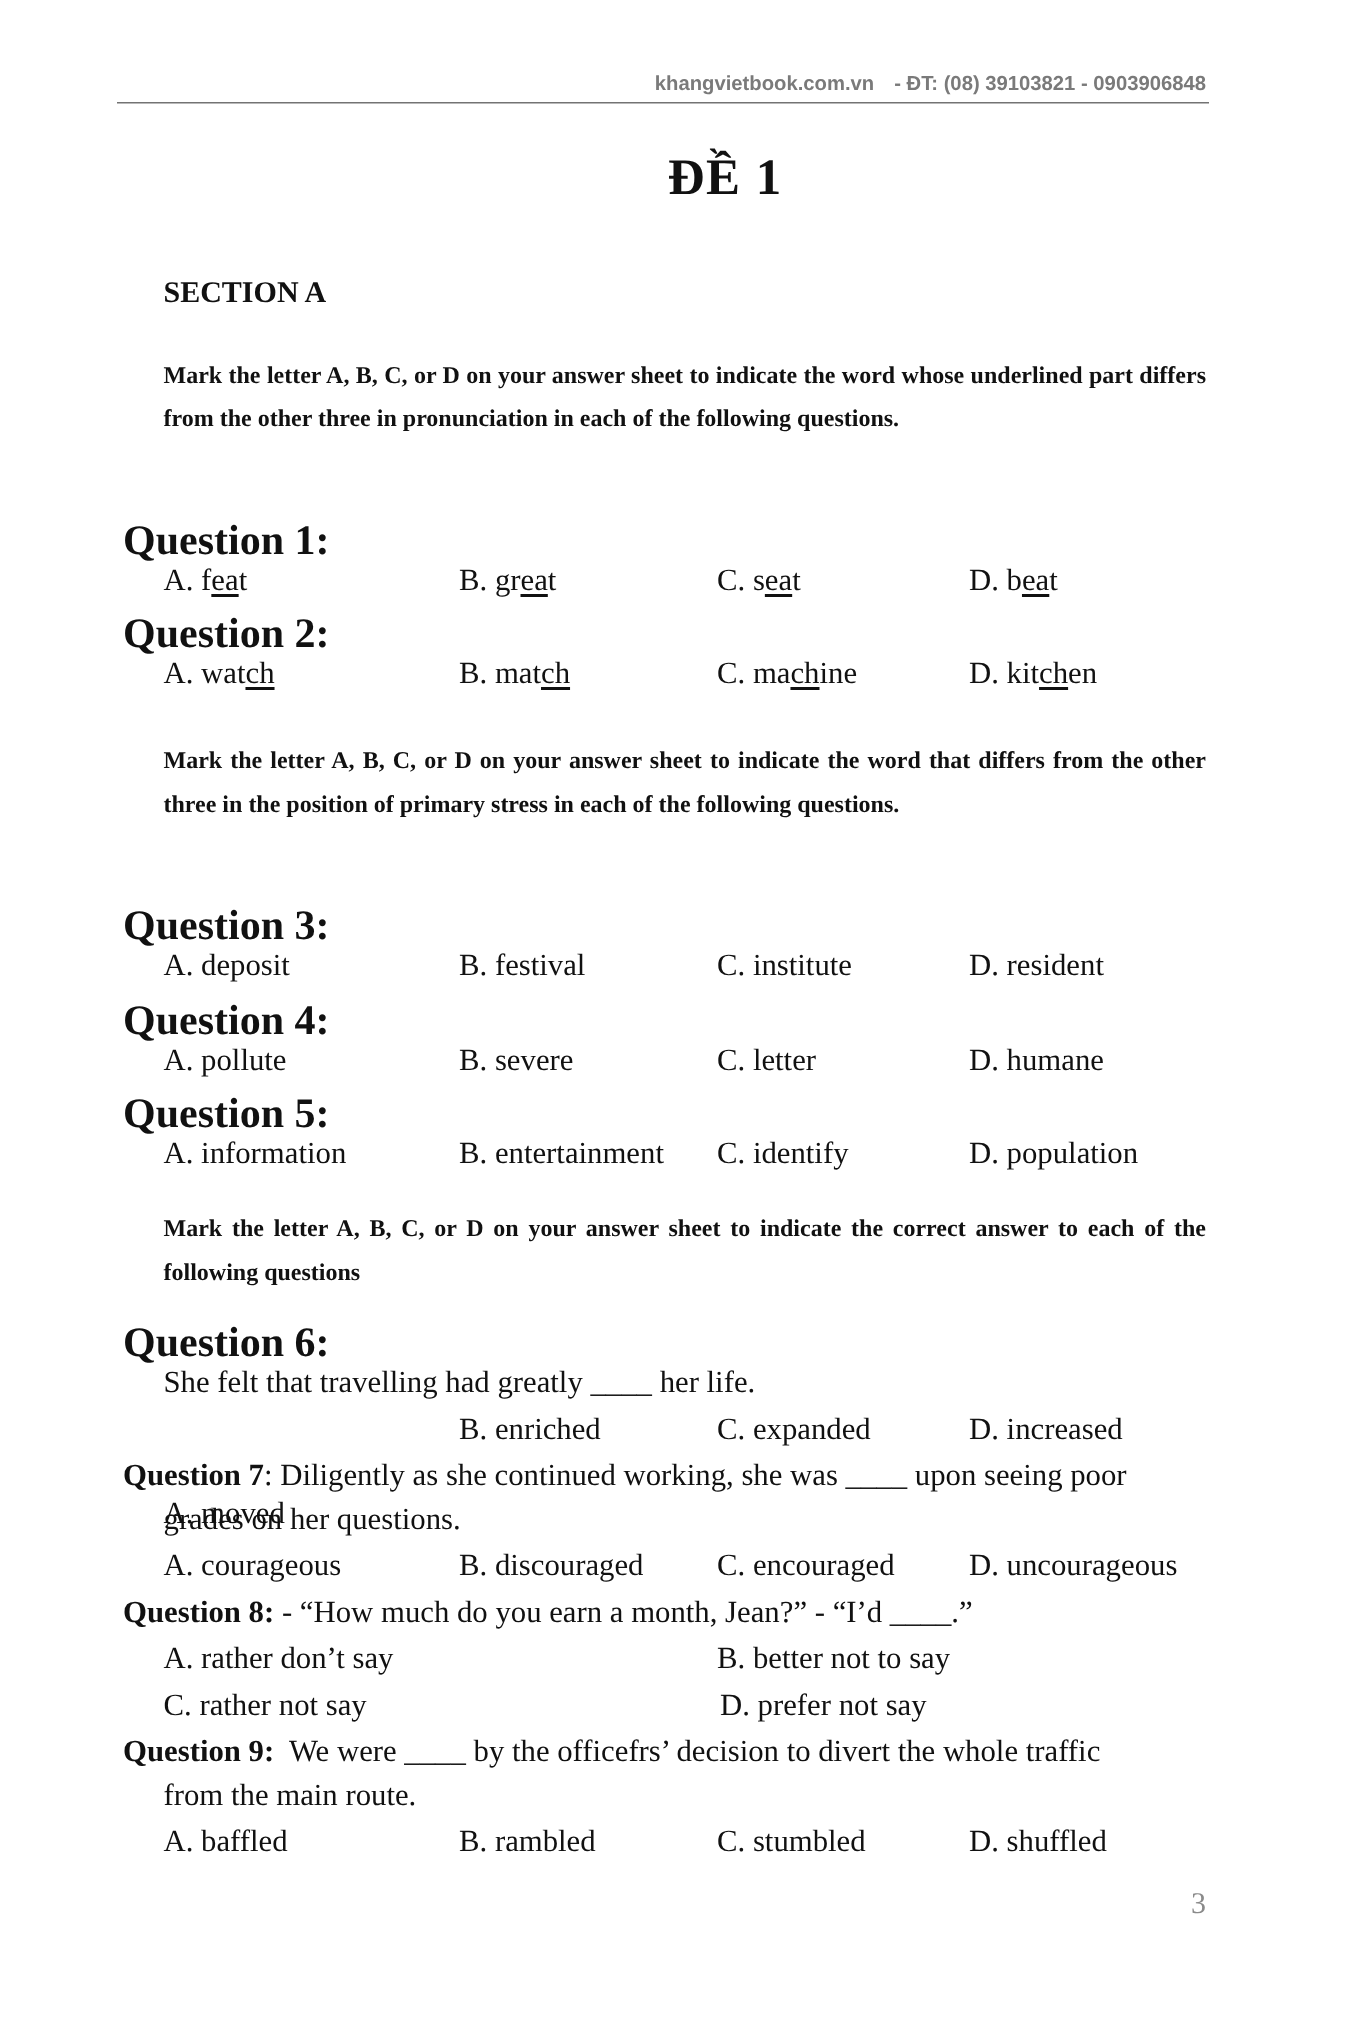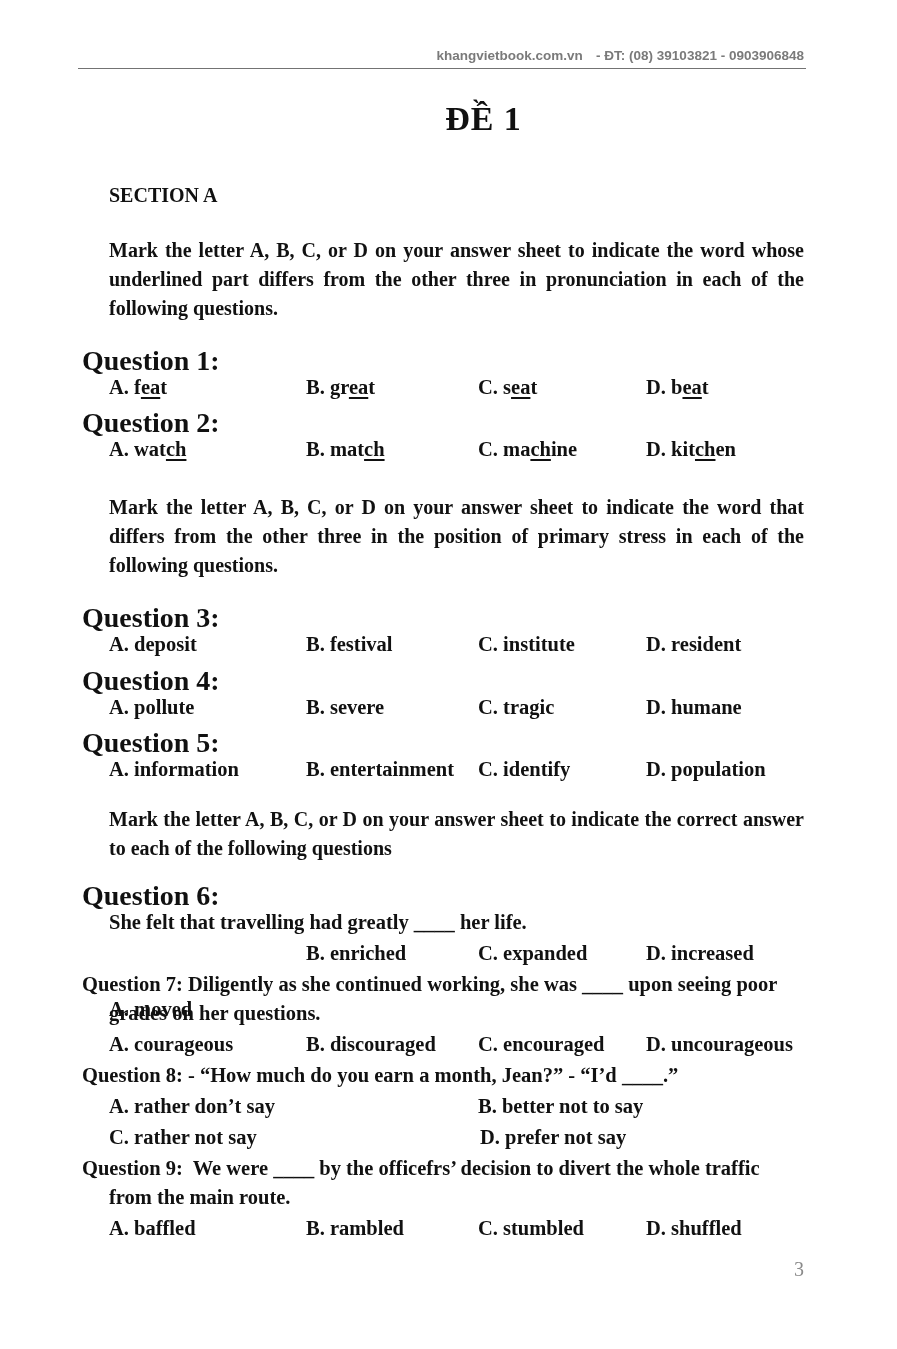--- a/index.html
+++ b/index.html
@@ -7,24 +7,24 @@
          font-family:"Liberation Serif", serif; color:#111; }
   .hdr { position:absolute; left:78px; top:48px; width:728px; height:20px;
          border-bottom:1px solid #737373; text-align:right;
          font-family:"Liberation Sans", sans-serif; font-weight:bold;
          font-size:13.5px; color:#7a7a7a; }
   .hdr span { padding-right:2px; }
   .title { position:absolute; left:0; width:897px; top:100px; text-align:center;
            font-size:34px; font-weight:bold; letter-spacing:1px;padding-left:35px; }
   .abs { position:absolute; }
   .sec { left:109px; top:184px; font-size:20px; font-weight:bold; }
-  .instr { left:109px; width:695px; font-size:20px; font-weight:bold;
+  .instr { left:109px; width:695px; font-size:16px; font-weight:bold;
            line-height:29px; text-align:justify; }
   .q { left:82px; font-size:28px; }
-  .opt { font-size:20.5px;font-weight:bold; }
+  .opt { font-size:20.5px; }
   u { text-decoration:underline; text-underline-offset:3px; }
   .pnum { right:93px; top:1258px; font-size:20px; color:#8a8a8a; }
 </style>
 </head>
 <body>
 
 <div class="hdr">
   <span>khangvietbook.com.vn</span>&nbsp;&nbsp;&nbsp;<span>- ĐT: (08) 39103821  -  0903906848</span>
 </div>
 
@@ -50,21 +50,21 @@
 
 <div class="abs q" style="top:602px;font-weight:bold">Question 3:</div>
 <div class="abs opt" style="left:109px;top:633px">A. deposit</div>
 <div class="abs opt" style="left:306px;top:633px">B. festival</div>
 <div class="abs opt" style="left:478px;top:633px">C. institute</div>
 <div class="abs opt" style="left:646px;top:633px">D. resident</div>
 
 <div class="abs q" style="top:665px;font-weight:bold">Question 4:</div>
 <div class="abs opt" style="left:109px;top:696px">A. pollute</div>
 <div class="abs opt" style="left:306px;top:696px">B. severe</div>
-<div class="abs opt" style="left:478px;top:696px">C. tragic</div>
+<div class="abs opt" style="left:478px;top:696px">C. letter</div>
 <div class="abs opt" style="left:646px;top:696px">D. humane</div>
 
 <div class="abs q" style="top:727px;font-weight:bold">Question 5:</div>
 <div class="abs opt" style="left:109px;top:758px">A. information</div>
 <div class="abs opt" style="left:306px;top:758px">B. entertainment</div>
 <div class="abs opt" style="left:478px;top:758px">C. identify</div>
 <div class="abs opt" style="left:646px;top:758px">D. population</div>
 
 <div class="abs instr" style="top:805px">Mark the letter A, B, C, or D on your answer sheet to indicate the correct answer to each of the following questions</div>
 

